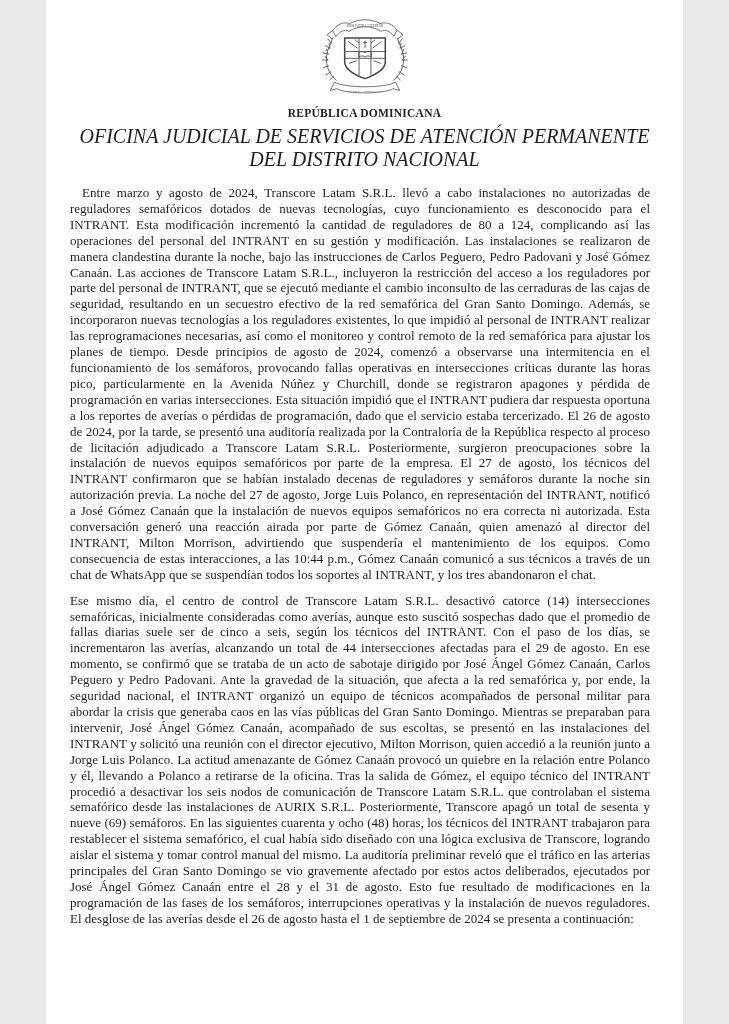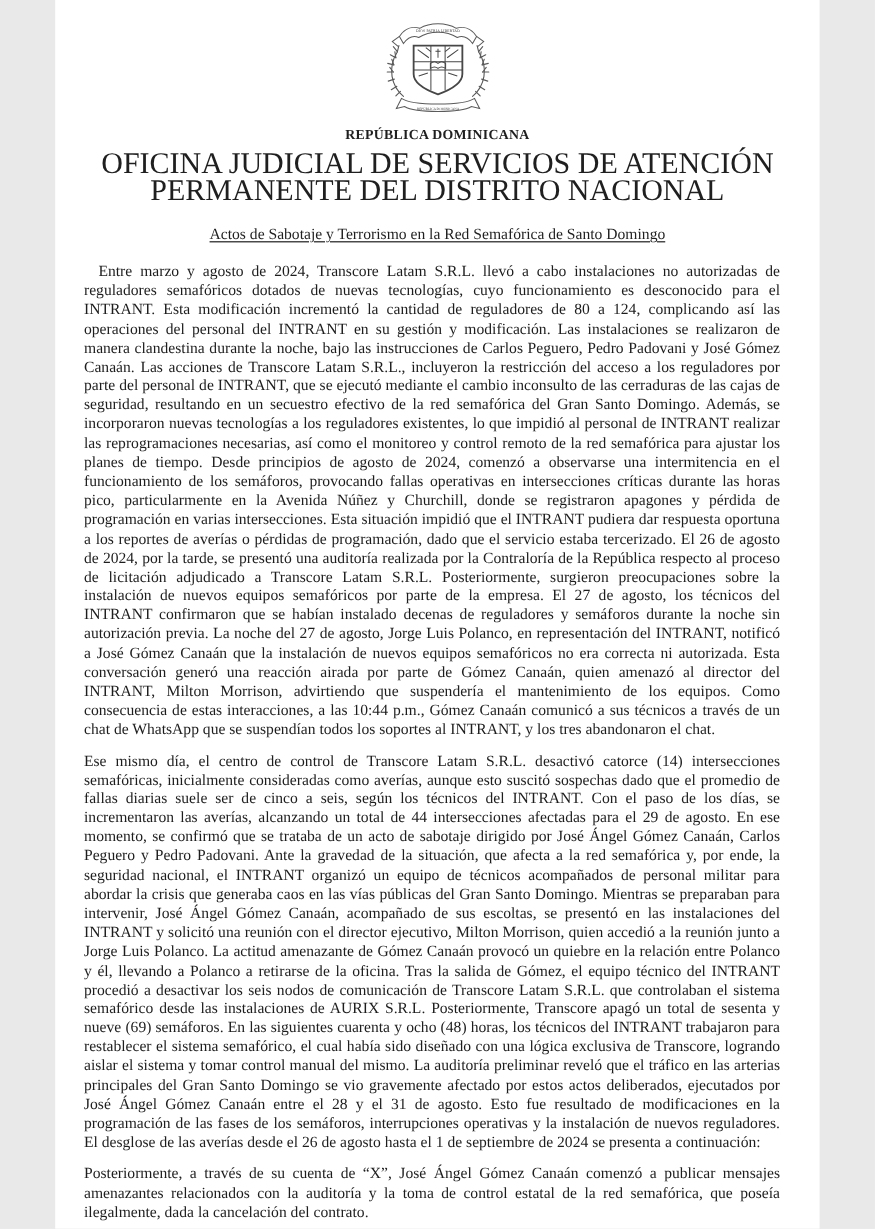--- a/index.html
+++ b/index.html
@@ -7,22 +7,22 @@
   .page {
     width:637px; height:1024px; margin:0 auto; background:#ffffff;
     color:#1f1f1f; font-family:"Liberation Serif", serif; overflow:hidden;
   }
   .header { text-align:center; padding-top:16px; }
   .coa { width:102px; height:88px; display:block; margin:0 auto; }
   .coa text { font-family:"Liberation Serif", serif; }
   .republic { font-size:11.5px; font-weight:bold; letter-spacing:.25px; margin-top:3px; }
   .branch   { font-size:10.5px; font-weight:bold; letter-spacing:.2px; margin-top:2px; }
   .office-title {
-    font-size:25px; line-height:23px; font-weight:normal;
-    max-width:604px; margin:6px auto 0;
+    font-size:20px; line-height:23px; font-weight:normal;
+    max-width:604px; margin:6px auto 0;font-style:italic;
   }
   .subject {
     display:inline-block; font-size:13px; margin-top:16px;
     text-decoration:underline; text-underline-offset:2px;
   }
   .doc-body { padding:14px 33px 0 24px; }
   .para {
     font-size:13px; line-height:15.9px; text-align:justify;
     margin-bottom:10px; color:#1d1d1d;
   }
@@ -68,22 +68,20 @@
       </g>
 
       <g fill="none" stroke="#5a5a5a" stroke-width="1">
         <path d="M24 78 L19 88 L27 86 C38 92.5 82 92.5 93 86 L101 88 L96 78 C85 85.5 35 85.5 24 78 Z"></path>
       </g>
       <text x="60" y="89.5" text-anchor="middle" font-size="3.4" fill="#3a3a3a">REPÚBLICA DOMINICANA</text>
     </svg>
 
     <div class="republic">REPÚBLICA DOMINICANA</div>
     <h1 class="office-title">OFICINA JUDICIAL DE SERVICIOS DE ATENCIÓN PERMANENTE DEL DISTRITO NACIONAL</h1>
-    <span class="subject">Actos de Sabotaje y Terrorismo en la Red Semafórica de Santo Domingo</span>
   </div>
 
   <div class="doc-body">
     <p class="para indent">Entre marzo y agosto de 2024, Transcore Latam S.R.L. llevó a cabo instalaciones no autorizadas de reguladores semafóricos dotados de nuevas tecnologías, cuyo funcionamiento es desconocido para el INTRANT. Esta modificación incrementó la cantidad de reguladores de 80 a 124, complicando así las operaciones del personal del INTRANT en su gestión y modificación. Las instalaciones se realizaron de manera clandestina durante la noche, bajo las instrucciones de Carlos Peguero, Pedro Padovani y José Gómez Canaán. Las acciones de Transcore Latam S.R.L., incluyeron la restricción del acceso a los reguladores por parte del personal de INTRANT, que se ejecutó mediante el cambio inconsulto de las cerraduras de las cajas de seguridad, resultando en un secuestro efectivo de la red semafórica del Gran Santo Domingo. Además, se incorporaron nuevas tecnologías a los reguladores existentes, lo que impidió al personal de INTRANT realizar las reprogramaciones necesarias, así como el monitoreo y control remoto de la red semafórica para ajustar los planes de tiempo. Desde principios de agosto de 2024, comenzó a observarse una intermitencia en el funcionamiento de los semáforos, provocando fallas operativas en intersecciones críticas durante las horas pico, particularmente en la Avenida Núñez y Churchill, donde se registraron apagones y pérdida de programación en varias intersecciones. Esta situación impidió que el INTRANT pudiera dar respuesta oportuna a los reportes de averías o pérdidas de programación, dado que el servicio estaba tercerizado. El 26 de agosto de 2024, por la tarde, se presentó una auditoría realizada por la Contraloría de la República respecto al proceso de licitación adjudicado a Transcore Latam S.R.L. Posteriormente, surgieron preocupaciones sobre la instalación de nuevos equipos semafóricos por parte de la empresa. El 27 de agosto, los técnicos del INTRANT confirmaron que se habían instalado decenas de reguladores y semáforos durante la noche sin autorización previa. La noche del 27 de agosto, Jorge Luis Polanco, en representación del INTRANT, notificó a José Gómez Canaán que la instalación de nuevos equipos semafóricos no era correcta ni autorizada. Esta conversación generó una reacción airada por parte de Gómez Canaán, quien amenazó al director del INTRANT, Milton Morrison, advirtiendo que suspendería el mantenimiento de los equipos. Como consecuencia de estas interacciones, a las 10:44 p.m., Gómez Canaán comunicó a sus técnicos a través de un chat de WhatsApp que se suspendían todos los soportes al INTRANT, y los tres abandonaron el chat.</p>
     <p class="para">Ese mismo día, el centro de control de Transcore Latam S.R.L. desactivó catorce (14) intersecciones semafóricas, inicialmente consideradas como averías, aunque esto suscitó sospechas dado que el promedio de fallas diarias suele ser de cinco a seis, según los técnicos del INTRANT. Con el paso de los días, se incrementaron las averías, alcanzando un total de 44 intersecciones afectadas para el 29 de agosto. En ese momento, se confirmó que se trataba de un acto de sabotaje dirigido por José Ángel Gómez Canaán, Carlos Peguero y Pedro Padovani. Ante la gravedad de la situación, que afecta a la red semafórica y, por ende, la seguridad nacional, el INTRANT organizó un equipo de técnicos acompañados de personal militar para abordar la crisis que generaba caos en las vías públicas del Gran Santo Domingo. Mientras se preparaban para intervenir, José Ángel Gómez Canaán, acompañado de sus escoltas, se presentó en las instalaciones del INTRANT y solicitó una reunión con el director ejecutivo, Milton Morrison, quien accedió a la reunión junto a Jorge Luis Polanco. La actitud amenazante de Gómez Canaán provocó un quiebre en la relación entre Polanco y él, llevando a Polanco a retirarse de la oficina. Tras la salida de Gómez, el equipo técnico del INTRANT procedió a desactivar los seis nodos de comunicación de Transcore Latam S.R.L. que controlaban el sistema semafórico desde las instalaciones de AURIX S.R.L. Posteriormente, Transcore apagó un total de sesenta y nueve (69) semáforos. En las siguientes cuarenta y ocho (48) horas, los técnicos del INTRANT trabajaron para restablecer el sistema semafórico, el cual había sido diseñado con una lógica exclusiva de Transcore, logrando aislar el sistema y tomar control manual del mismo. La auditoría preliminar reveló que el tráfico en las arterias principales del Gran Santo Domingo se vio gravemente afectado por estos actos deliberados, ejecutados por José Ángel Gómez Canaán entre el 28 y el 31 de agosto. Esto fue resultado de modificaciones en la programación de las fases de los semáforos, interrupciones operativas y la instalación de nuevos reguladores. El desglose de las averías desde el 26 de agosto hasta el 1 de septiembre de 2024 se presenta a continuación:</p>
-    <p class="para">Posteriormente, a través de su cuenta de “X”, José Ángel Gómez Canaán comenzó a publicar mensajes amenazantes relacionados con la auditoría y la toma de control estatal de la red semafórica, que poseía ilegalmente, dada la cancelación del contrato.</p>
   </div>
 
 </div>
 
 </body></html>

